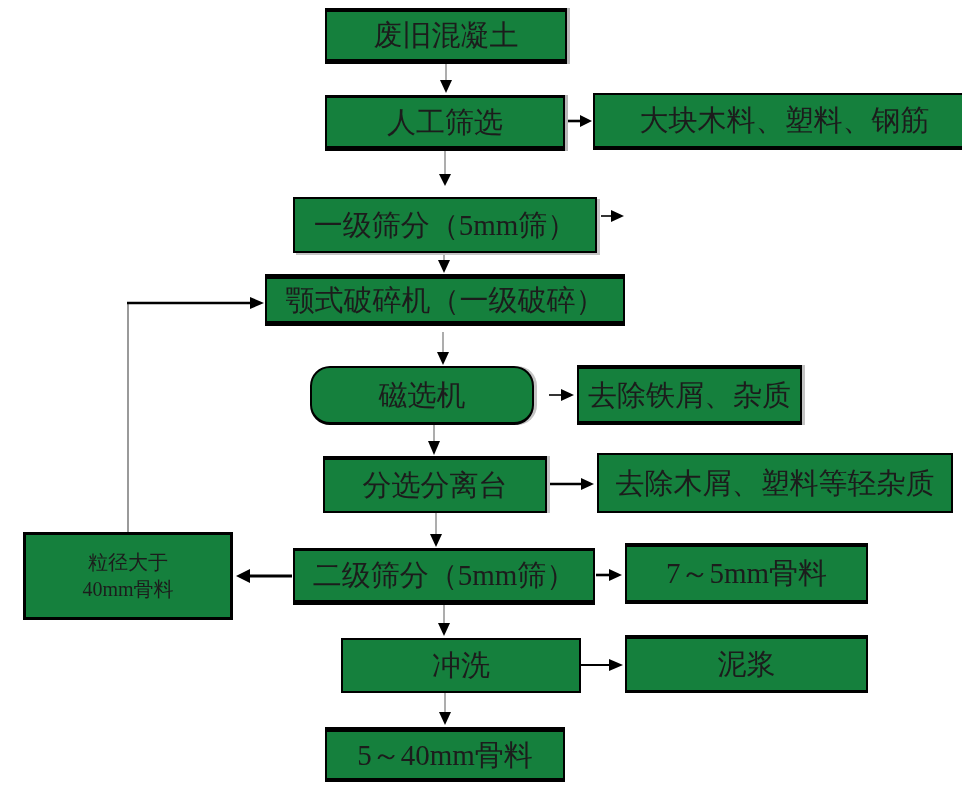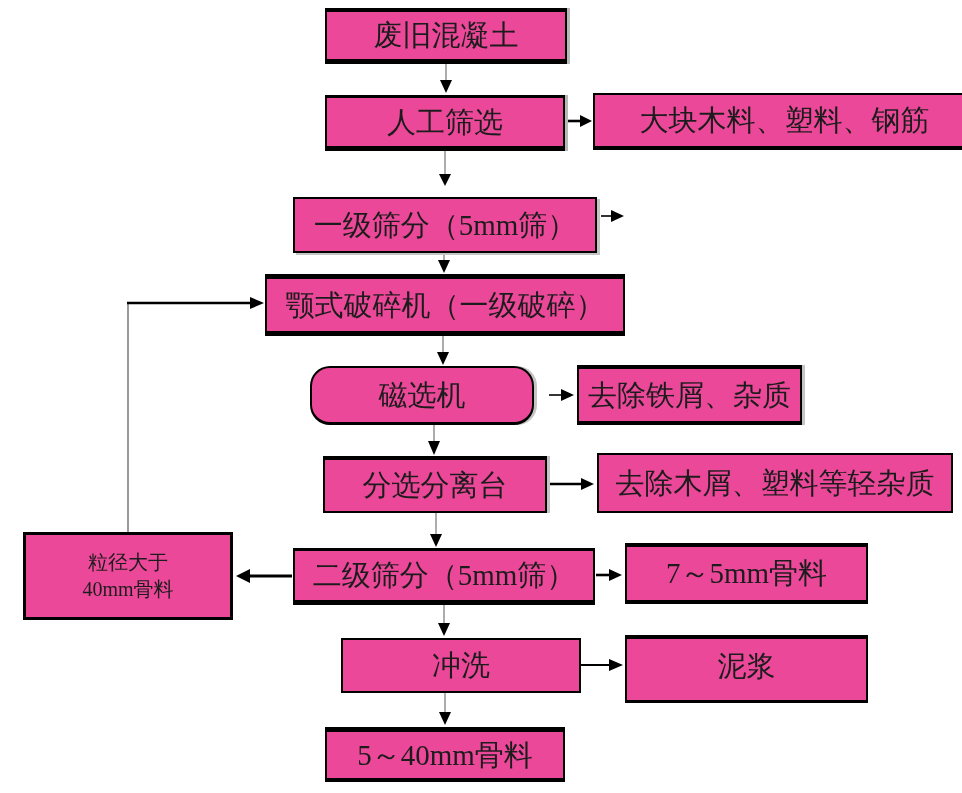--- a/index.html
+++ b/index.html
@@ -13,49 +13,49 @@
     overflow: hidden;
   }
   .connectors {
     position: absolute;
     left: 0; top: 0;
     width: 962px; height: 793px;
   }
   .node {
     position: absolute;
     box-sizing: border-box;
-    background: #ec4899;
+    background: #15803d;
     border-style: solid;
     border-color: #000000;
     display: flex;
     align-items: center;
     justify-content: center;
     text-align: center;
     font-size: 29px;
     font-weight: 500;
     line-height: 1.2;
     white-space: nowrap;
   }
   
   .n-waste    { left:325px; top:8px;   width:242px; height:56px; border-width:4px 2px 5px 2px; box-shadow:3px 0 0 #b8b8b8; }
   .n-manual   { left:325px; top:95px;  width:240px; height:56px; border-width:3px 2px 5px 2px; box-shadow:3px 0 0 #b8b8b8; }
   .n-screen1  { left:293px; top:187px; width:304px; height:56px; border-width:2px; box-shadow:3px 2px 0 #c4c4c4;margin-top:10px; }
-  .n-crusher  { left:265px; top:274px; width:360px; height:62px; border-width:5px 2px 5px 2px; }
+  .n-crusher  { left:265px; top:274px; width:360px; height:52px; border-width:5px 2px 5px 2px; }
   .n-magnetic { left:310px; top:366px; width:224px; height:59px; border-width:2px 2px 3px 2px; box-shadow:3px 0 0 #c4c4c4;border-radius:20px; }
   .n-sorting  { left:323px; top:456px; width:224px; height:57px; border-width:4px 2px 2px 2px; box-shadow:3px 0 0 #c4c4c4; }
   .n-screen2  { left:293px; top:548px; width:302px; height:57px; border-width:3px 2px 5px 2px; }
   .n-wash     { left:325px; top:638px; width:240px; height:55px; border-width:2px;margin-left:16px; }
   .n-final    { left:325px; top:727px; width:240px; height:55px; border-width:5px 2px 4px 2px; }
   
   .n-bigwood  { left:593px; top:93px;  width:383px; height:57px; border-width:2px 2px 4px 2px; }
   .n-small5   { left:627px; top:192px; width:330px; height:55px; border-width:2px 3px 2px 2px; box-shadow:2px 2px 0 #b8b8b8; }
   .n-iron     { left:577px; top:365px; width:225px; height:60px; border-width:4px 2px 4px 2px; box-shadow:3px 0 0 #c4c4c4; }
   .n-light    { left:597px; top:453px; width:356px; height:60px; border-width:2px; }
   .n-agg05    { left:625px; top:543px; width:243px; height:61px; border-width:4px 2px 4px 2px; }
-  .n-slurry   { left:625px; top:635px; width:243px; height:68px; border-width:4px 2px 3px 2px;font-family:Liberation Mono, monospace; }
+  .n-slurry   { left:625px; top:635px; width:243px; height:58px; border-width:4px 2px 3px 2px; }
   
   .n-agg40    { left:23px;  top:532px; width:210px; height:88px; border-width:3px;
                 flex-direction:column; font-size:20px; line-height:1.35; }
 </style>
 </head>
 <body>
 
 <div class="canvas">
 
   <svg class="connectors" width="962" height="793" viewBox="0 0 962 793">

